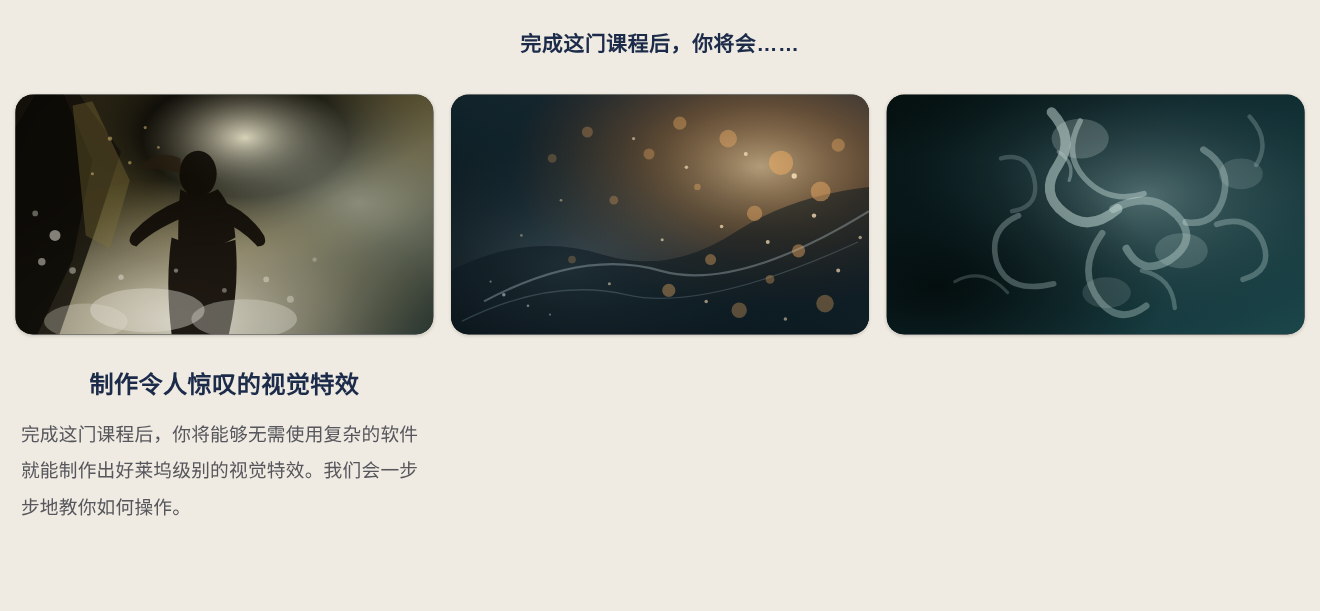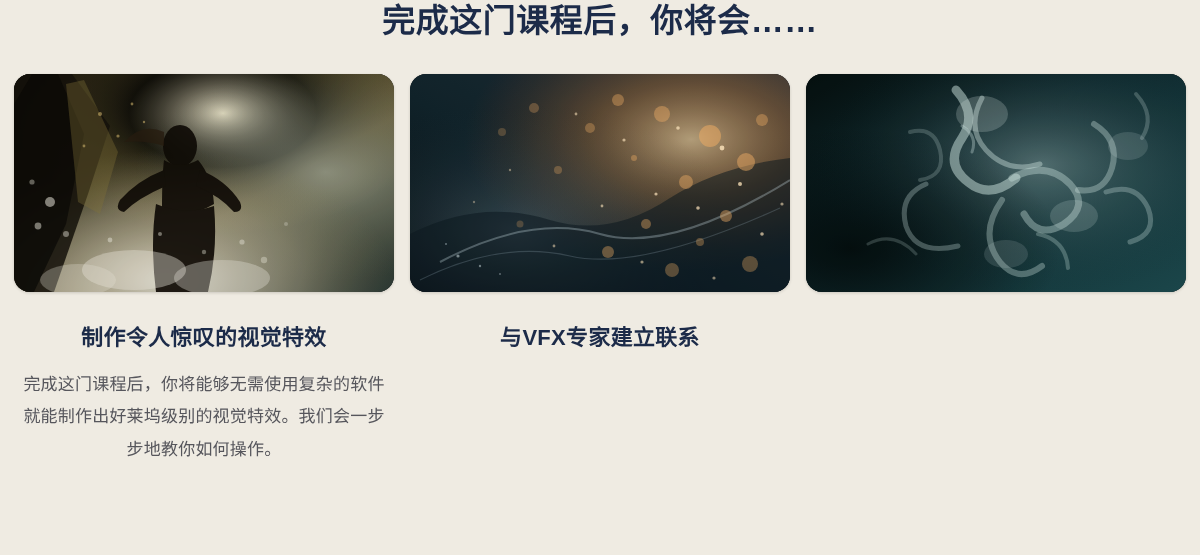--- a/index.html
+++ b/index.html
@@ -18,25 +18,26 @@
   .section {
     width: 1200px;
     height: 555px;
     position: relative;
     box-sizing: border-box;
     background: #efebe2;
   }
 
   .section-title {
     text-align: center;
-    font-size: 33px;
+    font-size: 19px;
     font-weight: 700;
     color: #1c2b49;
     letter-spacing: 0.5px;
     margin: 0;
+    padding-top: 29px;
     line-height: 1.25;
     user-select: none;
   }
 
   .cards {
     display: flex;
     justify-content: space-between;
     padding: 17px 14px;
     margin-top: 16px;
     box-sizing: border-box;
@@ -73,21 +74,20 @@
     text-align: center;
     margin: 32px 0 0 0;
     line-height: 1.3;
     letter-spacing: 0.3px;
     user-select: none;
   }
 
   .card-body {
     font-size: 17px;
     color: #56565c;
-    text-align: center;
     line-height: 1.92;
     margin: 16px 0 0 0;
     max-width: 370px;
     letter-spacing: 0.2px;
   }
 </style>
 </head>
 <body>
 
 <div class="section">
@@ -236,21 +236,20 @@
           </g>
           <g fill="#d7e7ea">
             <circle cx="48" cy="182" r="1.6" opacity="0.55"></circle>
             <circle cx="70" cy="192" r="1.2" opacity="0.5"></circle>
             <circle cx="36" cy="170" r="1" opacity="0.45"></circle>
             <circle cx="90" cy="200" r="1" opacity="0.4"></circle>
           </g>
           <rect x="0" y="0" width="380" height="218" fill="#000" opacity="0.05"></rect>
         </svg>
       </div>
-      <h2 class="card-heading">与VFX专家建立联系</h2>
     </div>
 
     <div class="card">
       <div class="card-media">
         <svg viewBox="0 0 380 218" preserveAspectRatio="none" aria-hidden="true">
           <defs>
             <linearGradient id="g3bg" x1="0" y1="0" x2="1" y2="1">
               <stop offset="0%" stop-color="#06100f"></stop>
               <stop offset="40%" stop-color="#0f2b30"></stop>
               <stop offset="100%" stop-color="#1d4a4e"></stop>

